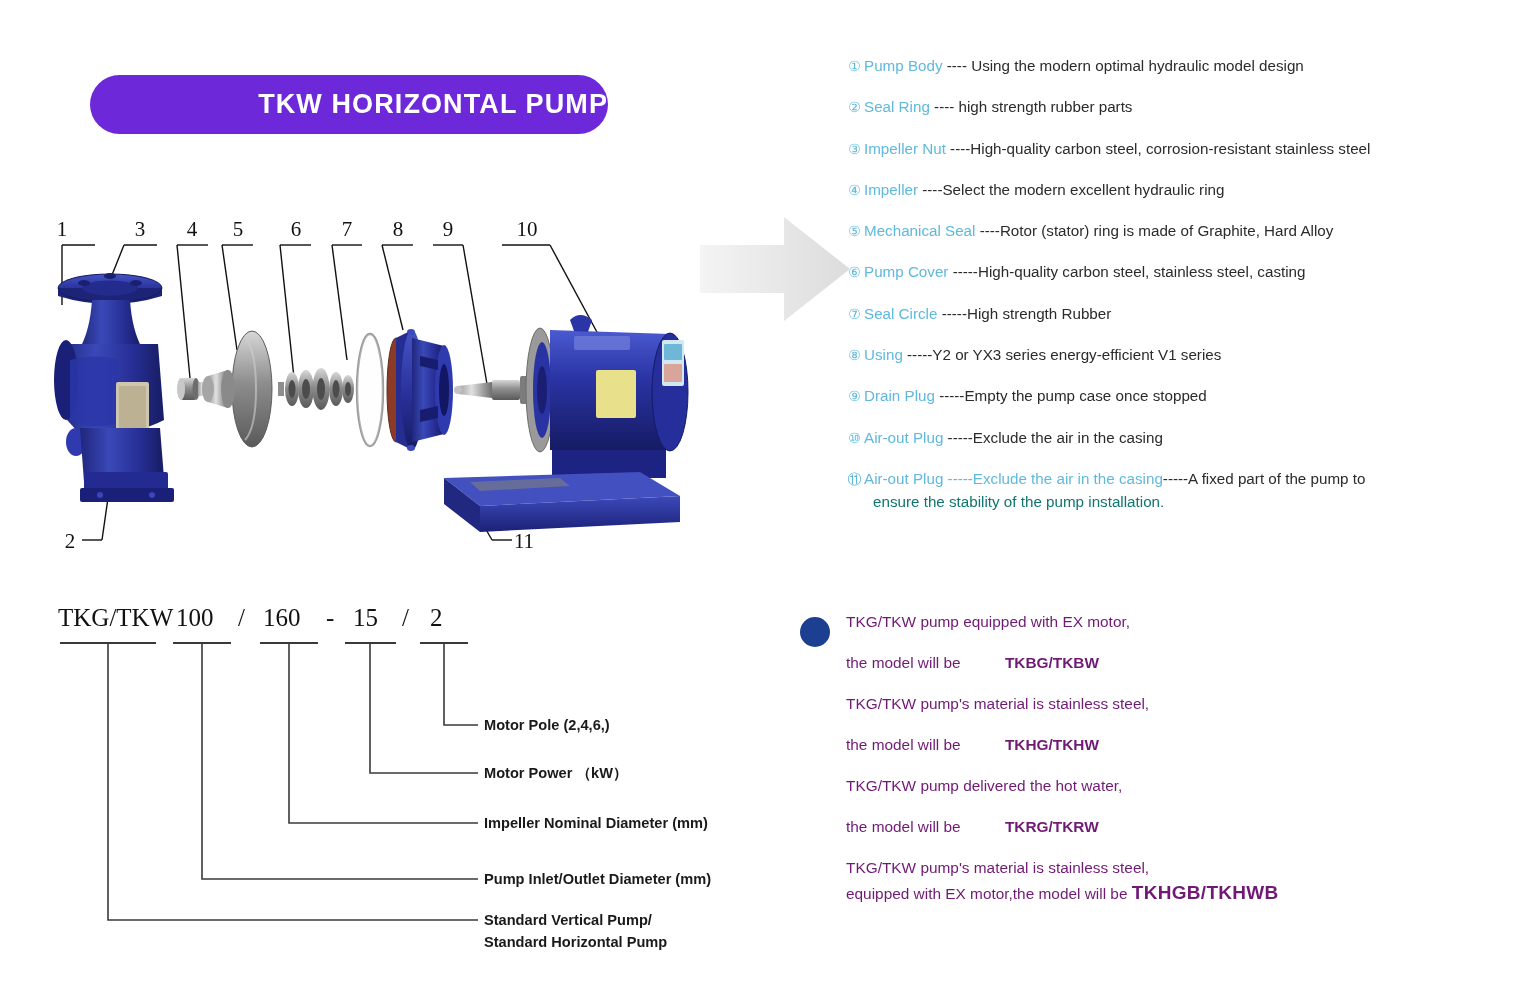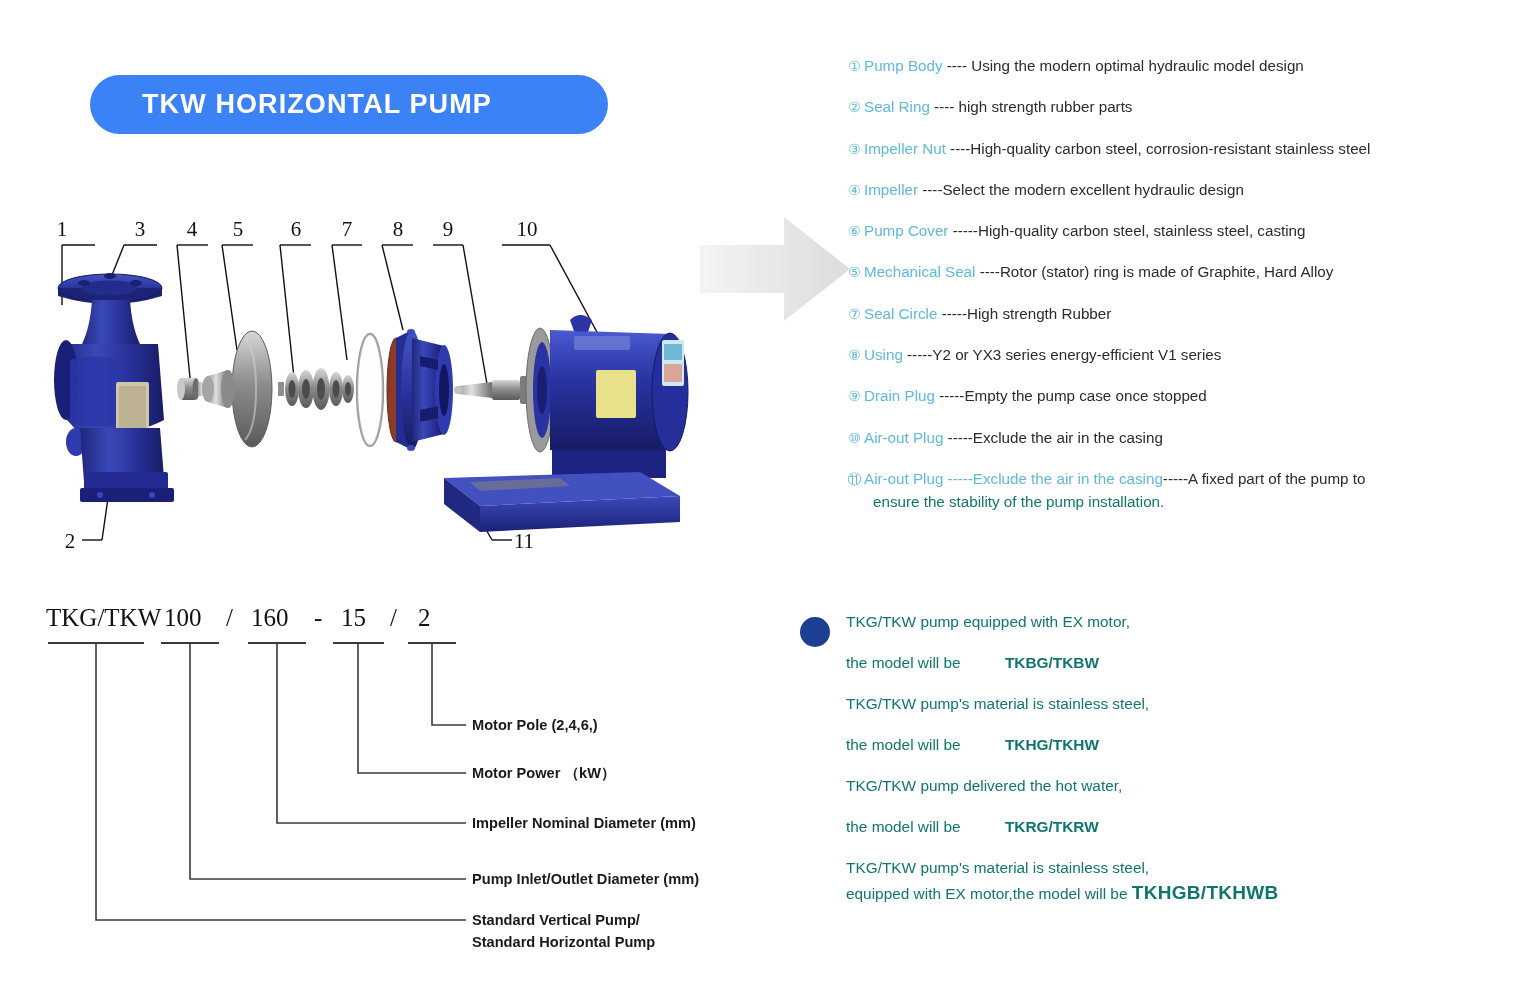--- a/index.html
+++ b/index.html
@@ -10,23 +10,23 @@
     font-family:"Liberation Sans", sans-serif;
     position:relative;
     overflow:hidden;
     color:#1a1a1a;
   }
   .page{position:absolute;inset:0;}
 
   
   #title-banner{
     position:absolute;left:90px;top:75px;width:518px;height:59px;
-    background:#3b82f6;
+    background:#6d28d9;
     border-radius:30px;
-    display:flex;align-items:center;
+    display:flex;align-items:center;justify-content:flex-end;
   }
   #title-banner .title-text{
     color:#ffffff;
     font-size:27px;
     font-weight:bold;
     letter-spacing:1.1px;
     margin-left:52px;
     font-family:"Liberation Sans", sans-serif;
   }
 
@@ -67,21 +67,21 @@
   }
   .lg-name{color:#5fb9dd;}
   .lg-desc{color:#2b2b2b;}
   .lg-desc.blue{color:#5fb9dd;}
   .legend-row .second-line{
     display:block;margin-left:28px;margin-top:3px;color:#0f766e;white-space:normal;
   }
 
   
   #model-nomenclature{
-    position:absolute;left:36px;top:598px;width:700px;height:370px;
+    position:absolute;left:48px;top:598px;width:700px;height:370px;
   }
   #model-nomenclature svg{display:block;}
   .mc-token{
     font-family:"Liberation Serif", serif;
     font-size:25px;
     fill:#111;
   }
   .mc-label{
     font-family:"Liberation Sans", sans-serif;
     font-size:14.6px;
@@ -95,21 +95,21 @@
   }
   #notes-bullet{
     position:absolute;left:0px;top:5px;
     width:30px;height:30px;border-radius:50%;
     background:#1c3f91;
   }
   .notes-body{margin-left:46px;}
   .note-line{
     font-size:15.4px;
     line-height:19px;
-    color:#0f766e;
+    color:#701a75;
     margin-bottom:22px;
     white-space:nowrap;
     font-family:"Liberation Sans", sans-serif;
   }
   .note-line.tight{margin-bottom:6px;}
   .note-line.last{margin-bottom:0;}
   .note-strong{font-weight:bold;margin-left:40px;}
   .note-big{font-weight:bold;font-size:19px;letter-spacing:.3px;}
 </style>
 </head>
@@ -346,29 +346,29 @@
 
     <div class="legend-row">
       <span class="lg-num">②</span><span class="lg-name">Seal Ring</span><span class="lg-desc"> ---- high strength rubber parts</span>
     </div>
 
     <div class="legend-row">
       <span class="lg-num">③</span><span class="lg-name">Impeller Nut</span><span class="lg-desc"> ----High-quality carbon steel, corrosion-resistant stainless steel</span>
     </div>
 
     <div class="legend-row">
-      <span class="lg-num">④</span><span class="lg-name">Impeller</span><span class="lg-desc"> ----Select the modern excellent hydraulic design</span>
+      <span class="lg-num">④</span><span class="lg-name">Impeller</span><span class="lg-desc"> ----Select the modern excellent hydraulic ring</span>
+    </div>
+
+    <div class="legend-row">
+      <span class="lg-num">⑤</span><span class="lg-name">Mechanical Seal</span><span class="lg-desc"> ----Rotor (stator) ring is made of Graphite, Hard Alloy</span>
     </div>
 
     <div class="legend-row">
       <span class="lg-num">⑥</span><span class="lg-name">Pump Cover</span><span class="lg-desc"> -----High-quality carbon steel, stainless steel, casting</span>
-    </div>
-
-    <div class="legend-row">
-      <span class="lg-num">⑤</span><span class="lg-name">Mechanical Seal</span><span class="lg-desc"> ----Rotor (stator) ring is made of Graphite, Hard Alloy</span>
     </div>
 
     <div class="legend-row">
       <span class="lg-num">⑦</span><span class="lg-name">Seal Circle</span><span class="lg-desc"> -----High strength Rubber</span>
     </div>
 
     <div class="legend-row">
       <span class="lg-num">⑧</span><span class="lg-name">Using</span><span class="lg-desc"> -----Y2 or YX3 series energy-efficient V1 series</span>
     </div>
 

